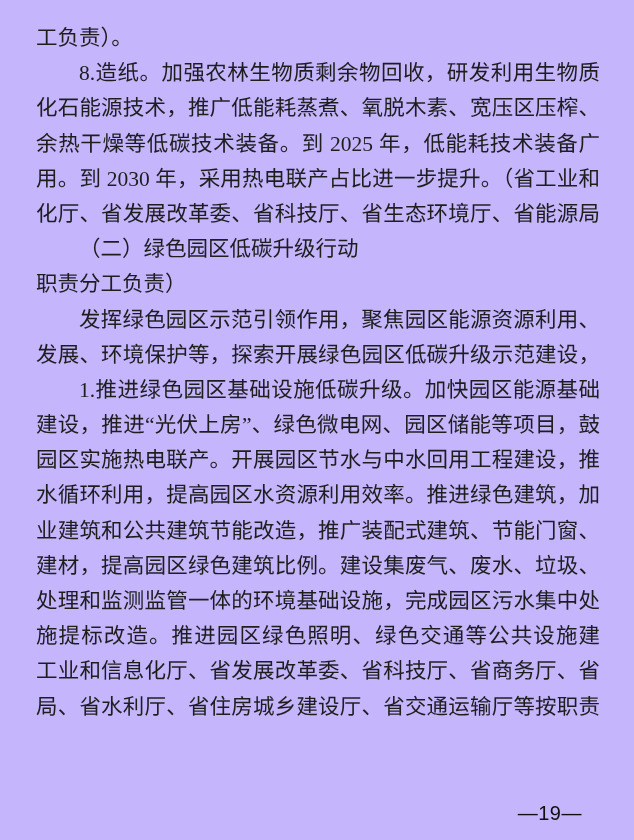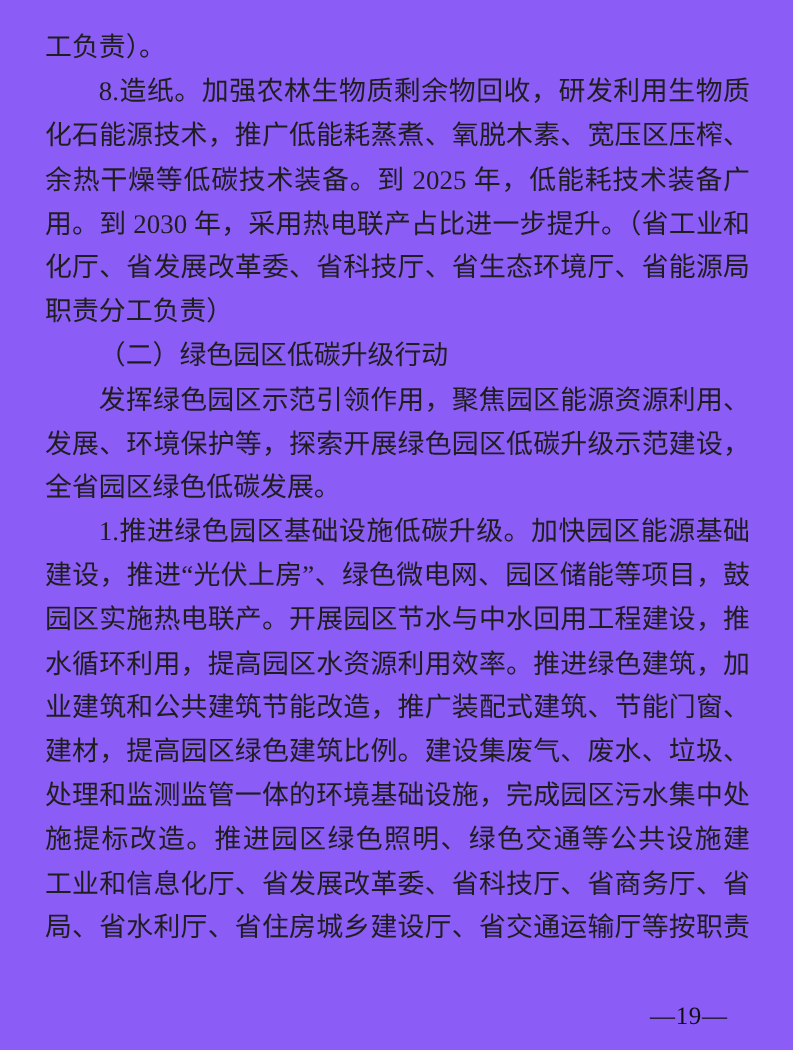--- a/index.html
+++ b/index.html
@@ -11,21 +11,21 @@
     height: 840px;
     background: #ffffff;
     position: relative;
     overflow: hidden;
     font-family: "Liberation Serif", "DejaVu Serif", serif;
     color: #1e1e1e;
   }
   .page {
     position: absolute;
     inset: 0;
-    background: #8b5cf6;
+    background: #c4b5fd;
   }
   .text-block {
     position: absolute;
     left: 36px;
     right: 34px;
     top: 21px;
   }
   .line {
     font-size: 21.5px;
     line-height: 35.2px;
@@ -49,40 +49,39 @@
     font-weight: 400;
   }
   .page-number {
     position: absolute;
     right: 52px;
     top: 801px;
     font-size: 20px;
     line-height: 24px;
     color: #101010;
     letter-spacing: 0.5px;
-    font-family: Liberation Serif, serif;
+    font-family: Liberation Sans, sans-serif;
     text-align: right;
   }
 </style>
 </head>
 <body style="background: rgb(255, 255, 255); color: rgb(30, 30, 30);">
 
 <div class="page">
   <main class="text-block">
       <div class="line">工负责）。</div>
       <div class="line indent fill">8.造纸。加强农林生物质剩余物回收，研发利用生物质替代</div>
       <div class="line fill">化石能源技术，推广低能耗蒸煮、氧脱木素、宽压区压榨、污泥</div>
       <div class="line fill">余热干燥等低碳技术装备。到 2025 年，低能耗技术装备广泛应</div>
       <div class="line fill">用。到 2030 年，采用热电联产占比进一步提升。（省工业和信息</div>
       <div class="line fill">化厅、省发展改革委、省科技厅、省生态环境厅、省能源局等按</div>
+      <div class="line indent heading">（二）绿色园区低碳升级行动</div>
       <div class="line">职责分工负责）</div>
-      <div class="line indent heading">（二）绿色园区低碳升级行动</div>
       <div class="line indent fill">发挥绿色园区示范引领作用，聚焦园区能源资源利用、产业</div>
       <div class="line fill">发展、环境保护等，探索开展绿色园区低碳升级示范建设，带动</div>
-      <div class="line">全省园区绿色低碳发展。</div>
       <div class="line indent fill">1.推进绿色园区基础设施低碳升级。加快园区能源基础设施</div>
       <div class="line fill">建设，推进“光伏上房”、绿色微电网、园区储能等项目，鼓励</div>
       <div class="line fill">园区实施热电联产。开展园区节水与中水回用工程建设，推进废</div>
       <div class="line fill">水循环利用，提高园区水资源利用效率。推进绿色建筑，加强工</div>
       <div class="line fill">业建筑和公共建筑节能改造，推广装配式建筑、节能门窗、绿色</div>
       <div class="line fill">建材，提高园区绿色建筑比例。建设集废气、废水、垃圾、固废</div>
       <div class="line fill">处理和监测监管一体的环境基础设施，完成园区污水集中处理设</div>
       <div class="line fill">施提标改造。推进园区绿色照明、绿色交通等公共设施建设。（省</div>
       <div class="line fill">工业和信息化厅、省发展改革委、省科技厅、省商务厅、省能源</div>
       <div class="line fill">局、省水利厅、省住房城乡建设厅、省交通运输厅等按职责分工</div>

